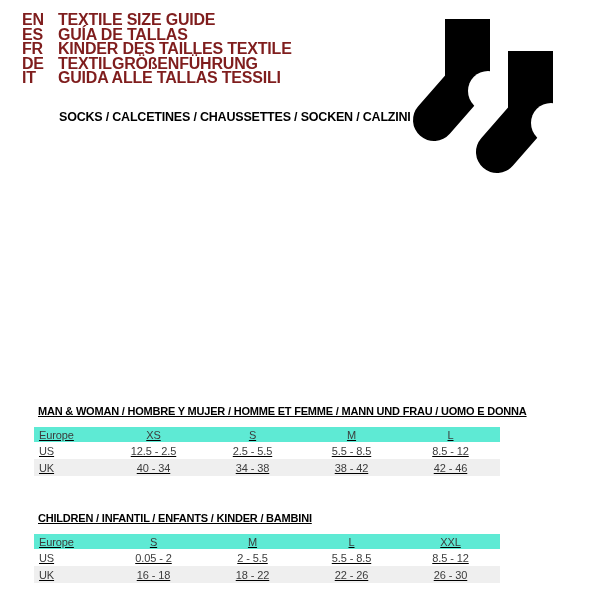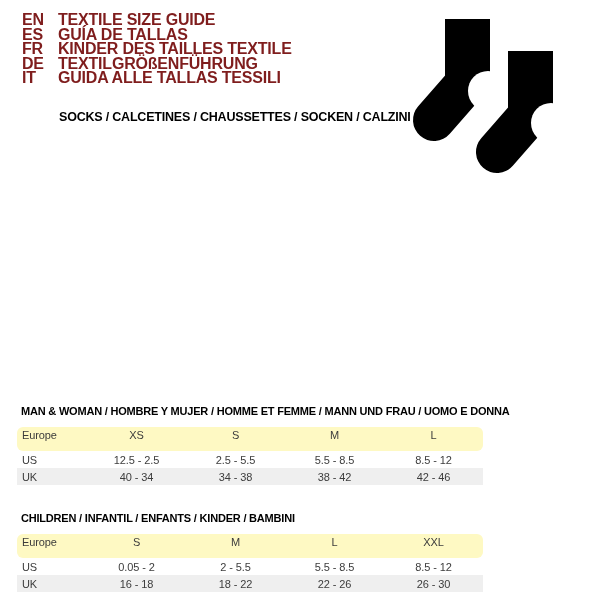--- a/index.html
+++ b/index.html
@@ -13,30 +13,30 @@
               letter-spacing:-0.2px; color:#7f1d1d; white-space:nowrap; }
   .lang-code { width:36px; flex:0 0 36px; }
   
   .category-heading {
     position:absolute; left:22px; top:110px; font-size:12.5px; font-weight:700;
     letter-spacing:-0.2px; color:#000; white-space:nowrap;margin-left:37px;
   }
   
   .socks-svg { position:absolute; left:400px; top:0px; }
   
-  .table-block { position:absolute; left:17px; width:466px; }
+  .table-block { position:absolute; left:34px; width:466px;text-decoration:underline; }
   .table-block.man { top:404px; }
   .table-block.children { top:511px; }
   .table-title {
     font-size:11px; font-weight:700; letter-spacing:-0.2px; color:#000;
     line-height:14px; margin:0 0 9px 4px; white-space:nowrap;
   }
   .t-row { display:grid; grid-template-columns:70px 99px 99px 99px 99px;
            font-size:11px; color:#3c3c3c; letter-spacing:-0.1px; }
-  .t-row.head { background:#fef9c3; height:24px; line-height:16px;border-radius:6px; }
+  .t-row.head { background:#5eead4; height:15px; line-height:16px; }
   .t-row.data { height:17px; line-height:19px; background:#ffffff; }
   .t-row.alt  { background:#efefef; }
   .cell { text-align:center; overflow:hidden; white-space:nowrap; }
   .cell.first { text-align:left; padding-left:5px; }
 </style>
 </head>
 <body>
 
 <div class="page">
 

